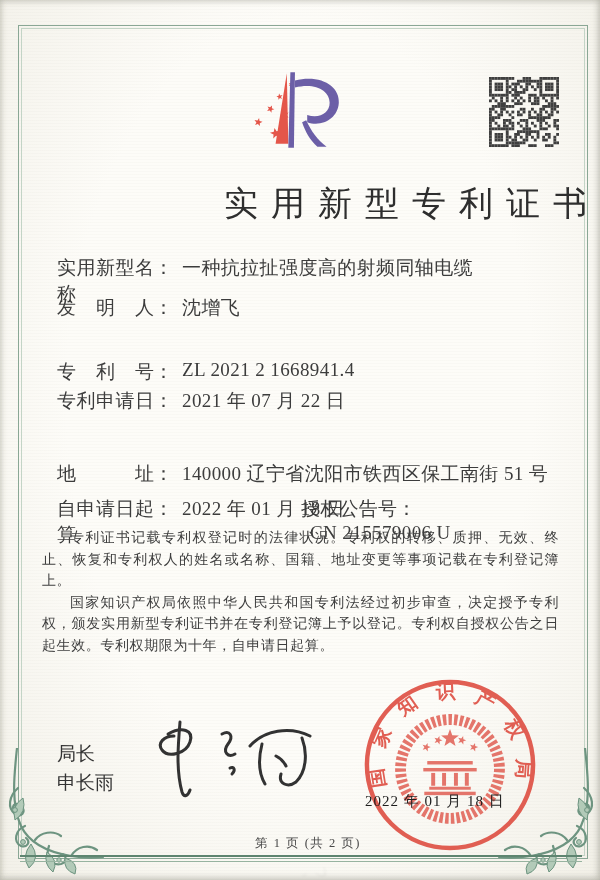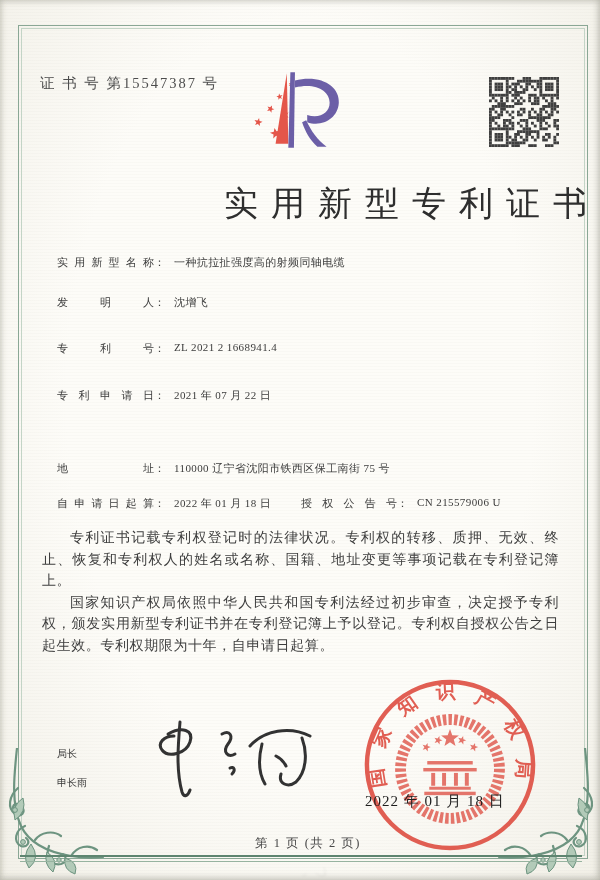--- a/index.html
+++ b/index.html
@@ -18,51 +18,50 @@
   }
   .frame{position:absolute;left:18px;top:25px;width:568px;height:832px;
     border:1.4px solid #8aa795;}
   .frame::after{content:"";position:absolute;left:2px;top:2px;right:2px;bottom:2px;
     border:1px solid #c3d4c6;}
   .cert-no{position:absolute;left:40px;top:74px;font-size:14.5px;color:#4d4d4d;letter-spacing:2px;}
   .logo{position:absolute;left:246px;top:68px;width:102px;height:86px;}
   .qr{position:absolute;left:489px;top:77px;width:70px;height:70px;}
   .title{position:absolute;left:0;top:181px;width:100%;text-align:right;
     font-size:34px;color:#2e2e2e;letter-spacing:13px;text-indent:13px;font-weight:400;}
-  .row{position:absolute;left:57px;width:505px;font-size:11px;color:var(--ink);}
+  .row{position:absolute;left:57px;width:505px;font-size:19px;color:var(--ink);}
   .row .lab{display:inline-block;width:97px;text-align:justify;text-align-last:justify;vertical-align:top;}
   .row .col{display:inline-block;vertical-align:top;}
   .row .val{display:inline-block;margin-left:9px;letter-spacing:.4px;vertical-align:top;}
   .row .second{position:absolute;left:244px;top:0;font-family:Liberation Serif, serif;}
   .second .lab2{display:inline-block;width:96px;text-align:justify;text-align-last:justify;}
   .paras{position:absolute;left:42px;top:527px;width:517px;font-size:14px;
     color:#3e3e3e;line-height:21.5px;letter-spacing:.6px;text-align:justify;}
   .paras p{margin:0;text-indent:2em;}
-  .officer{position:absolute;left:57px;top:739px;font-size:10px;color:#333;line-height:29px;}
+  .officer{position:absolute;left:57px;top:739px;font-size:19px;color:#333;line-height:29px;}
   .sig{position:absolute;left:138px;top:712px;width:190px;height:95px;}
   .seal{position:absolute;left:361px;top:676px;width:178px;height:178px;opacity:.93;}
   .seal-date{position:absolute;left:365px;top:792px;font-size:15px;color:#1e1e1e;letter-spacing:1px;}
   .footer-page{position:absolute;left:8px;top:835px;width:100%;text-align:center;
     font-size:12.5px;color:#474747;letter-spacing:1.5px;}
   .bottom-rule{position:absolute;left:20px;top:855px;width:562px;height:4px;
     border-top:2px solid #5e8570;border-bottom:1px solid #97b3a0;}
   .orn{position:absolute;width:104px;height:132px;}
   .orn-left{left:1px;top:748px;}
   .orn-right{left:497px;top:748px;}
   .bleed{position:absolute;left:248px;top:863px;width:130px;height:16px;opacity:.16;
     filter:blur(1.3px);transform:scaleY(-1);}
 </style>
 </head>
 <body>
 
 <div class="paper">
 
   <div class="frame"></div>
 
-  <div class="cert-no">证 书 号 第15547387 号</div>
 
   <svg class="logo" viewBox="0 0 100 84">
     <g id="logo-stars" style="fill:var(--logo-red)">
         <path d="M44.7,13.6L44.8,15.4L46.5,16.0L44.9,16.6L44.8,18.4L43.7,17.0L42.0,17.5L43.0,16.0L42.0,14.6L43.7,15.0Z"></path>
         <path d="M32.4,24.9L33.6,26.8L35.8,26.4L34.3,28.2L35.4,30.2L33.3,29.3L31.7,30.9L31.8,28.7L29.8,27.6L32.0,27.1Z"></path>
         <path d="M25.5,36.5L25.4,39.2L27.8,40.3L25.2,41.0L24.9,43.7L23.4,41.5L20.7,42.0L22.4,39.9L21.1,37.5L23.6,38.4Z"></path>
         <path d="M36.7,41.7L38.6,44.2L41.7,43.4L39.9,46.0L41.6,48.7L38.6,47.8L36.5,50.3L36.5,47.1L33.5,45.9L36.5,44.9Z"></path>
         <path d="M12.8,48.9L13.3,51.8L16.2,52.5L13.5,53.9L13.7,56.8L11.6,54.7L8.9,55.8L10.2,53.2L8.3,50.9L11.3,51.4Z"></path>
         <path d="M27.9,58.6L30.0,61.9L33.8,61.3L31.3,64.3L33.1,67.7L29.5,66.3L26.7,69.0L27.0,65.1L23.5,63.4L27.3,62.4Z"></path>
       </g>
@@ -408,28 +407,28 @@
     </svg>
 
   <div class="title">实用新型专利证书</div>
 
   <div class="row" style="top:255px">
     <span class="lab">实用新型名称</span><span class="col">：</span><span class="val">一种抗拉扯强度高的射频同轴电缆</span>
   </div>
   <div class="row" style="top:295px">
     <span class="lab">发明人</span><span class="col">：</span><span class="val">沈增飞</span>
   </div>
-  <div class="row" style="top:341px">
+  <div class="row" style="top:359px">
     <span class="lab">专利号</span><span class="col">：</span><span class="val">ZL 2021 2 1668941.4</span>
   </div>
   <div class="row" style="top:388px">
     <span class="lab">专利申请日</span><span class="col">：</span><span class="val">2021 年 07 月 22 日</span>
   </div>
   <div class="row" style="top:461px">
-    <span class="lab">地址</span><span class="col">：</span><span class="val">110000  辽宁省沈阳市铁西区保工南街 75 号</span>
+    <span class="lab">地址</span><span class="col">：</span><span class="val">140000  辽宁省沈阳市铁西区保工南街 51 号</span>
   </div>
   <div class="row" style="top:496px">
     <span class="lab">自申请日起算</span><span class="col">：</span><span class="val">2022 年 01 月 18 日</span>
     <span class="second">
       <span class="lab2">授权公告号</span><span class="col">：</span><span class="val">CN 215579006 U</span>
     </span>
   </div>
 
   <div class="paras">
     <p>专利证书记载专利权登记时的法律状况。专利权的转移、质押、无效、终止、恢复和专利权人的姓名或名称、国籍、地址变更等事项记载在专利登记簿上。</p>

